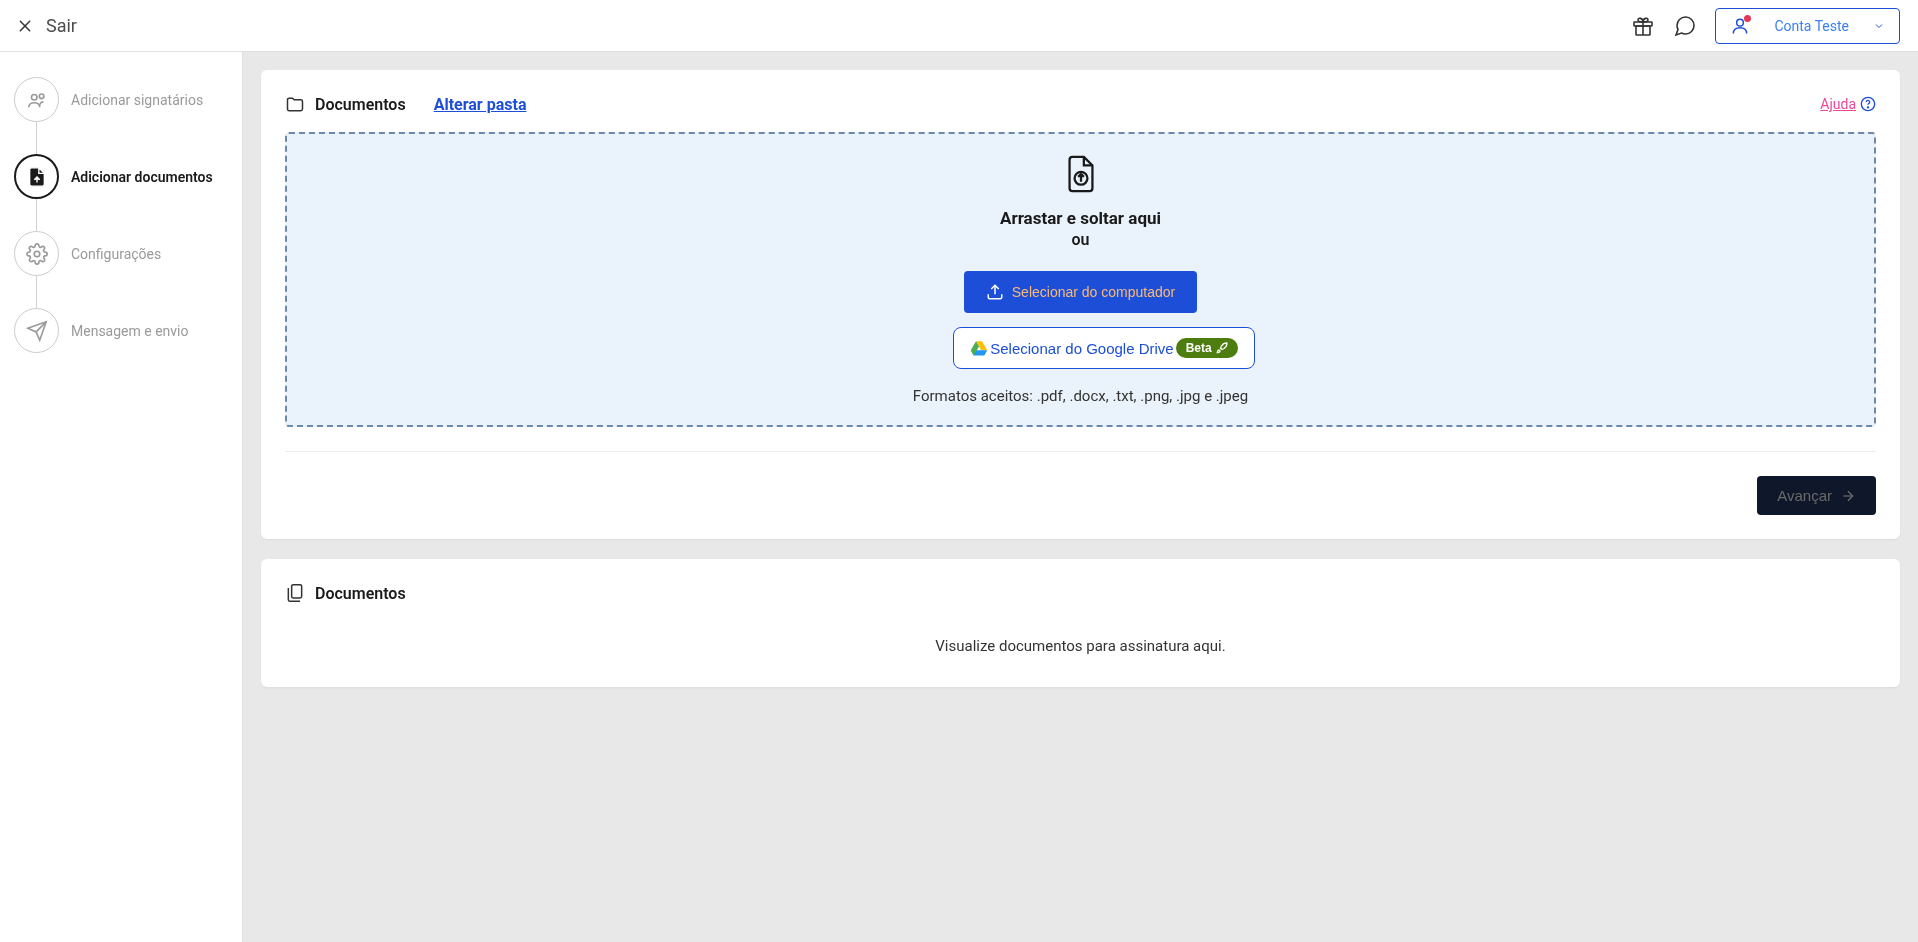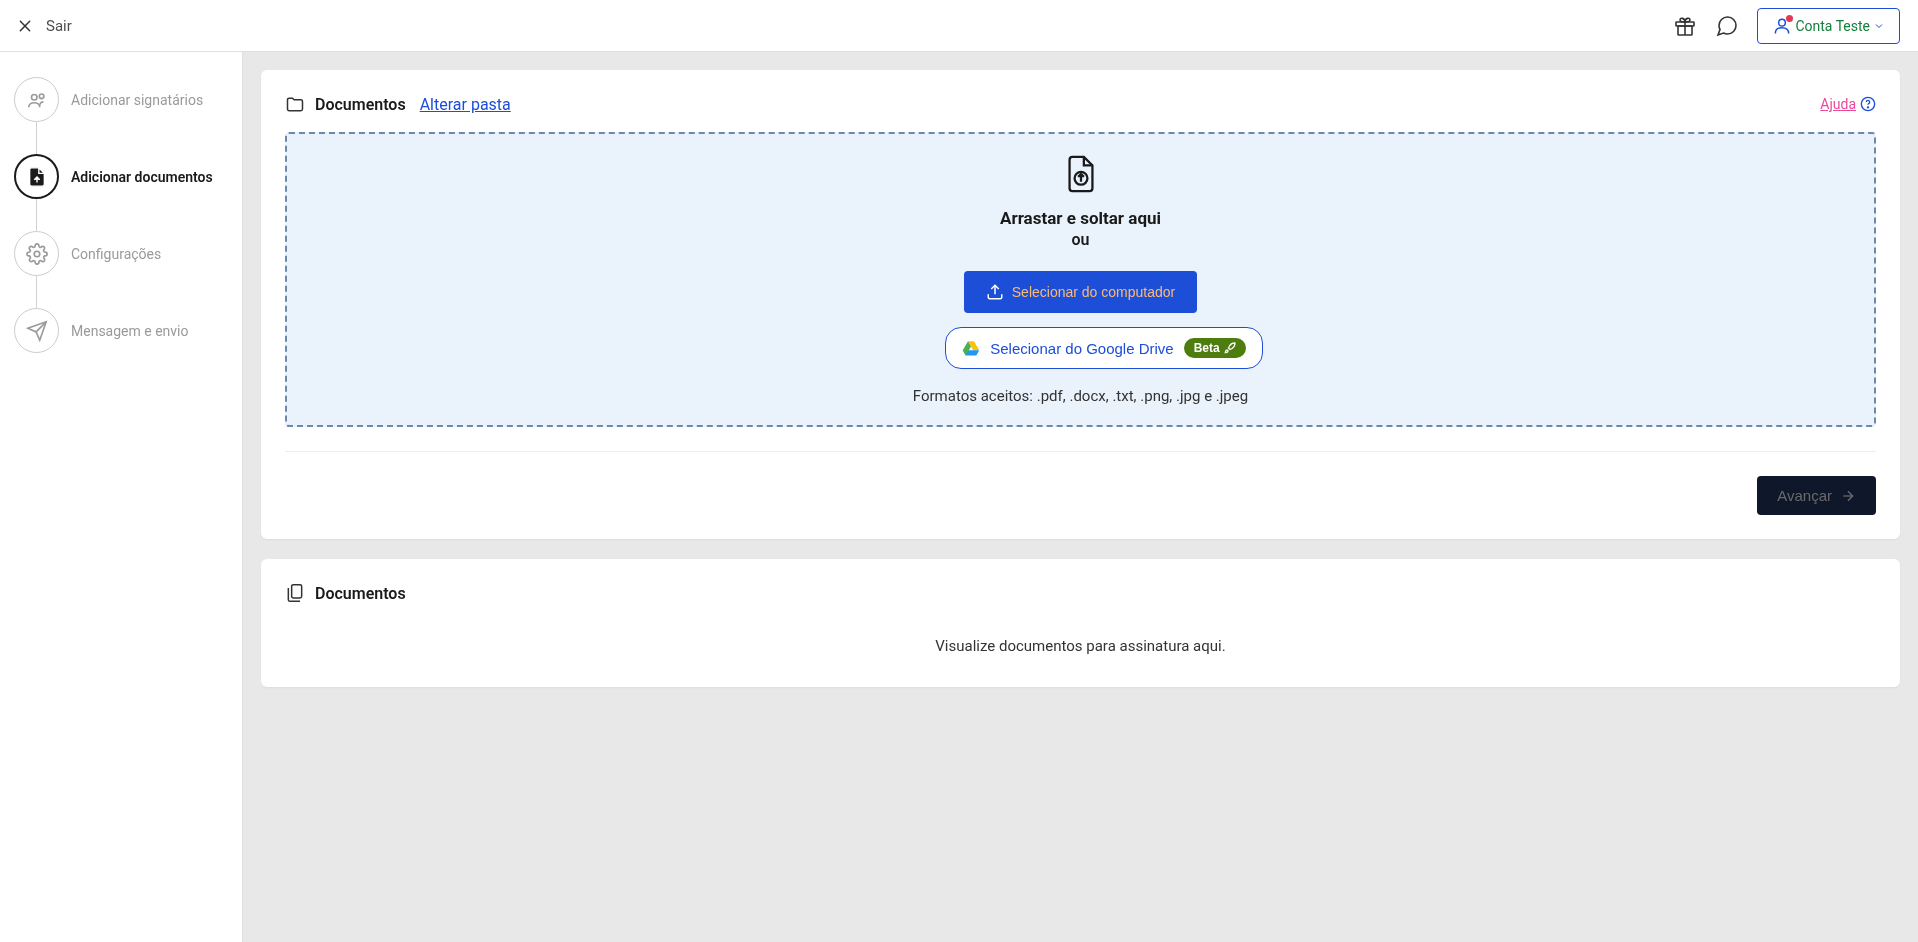--- a/index.html
+++ b/index.html
@@ -36,21 +36,21 @@
     .close-icon {
       width: 14px;
       height: 14px;
       cursor: pointer;
       display: flex;
       align-items: center;
       justify-content: center;
     }
 
     .exit-text {
-      font-size: 15px;
+      font-size: 18px;
       color: #4d4d4d;
     }
 
     .header-right {
       display: flex;
       align-items: center;
       gap: 18px;
     }
 
     .icon-btn {
@@ -65,25 +65,25 @@
     }
 
     .gift-icon svg, .chat-icon svg {
       width: 24px;
       height: 24px;
     }
 
     .account-button {
       display: flex;
       align-items: center;
-      gap: 3px;
+      gap: 24px;
       border: 1px solid #1c4ed8;
       border-radius: 4px;
       padding: 7px 14px;
-      color: #15803d;
+      color: #3b82f6;
       cursor: pointer;
       font-size: 14px;
       background: #fff;
     }
 
     .account-avatar {
       width: 20px;
       height: 20px;
       display: flex;
       align-items: center;
@@ -222,23 +222,23 @@
     .docs-title {
       font-size: 16px;
       font-weight: 600;
       color: #1a1a1a;
     }
 
     .change-folder-link {
       font-size: 16px;
       color: #1c4ed8;
       text-decoration: underline;
-      font-weight: 400;
-      cursor: pointer;
-      margin-left: 4px;
+      font-weight: 700;
+      cursor: pointer;
+      margin-left: 18px;
     }
 
     .help-link {
       font-size: 14px;
       color: #ec4899;
       text-decoration: underline;
       cursor: pointer;
       display: flex;
       align-items: center;
       gap: 4px;
@@ -300,27 +300,27 @@
 
     .btn-primary svg {
       width: 18px;
       height: 18px;
     }
 
     .btn-outline {
       background: #fff;
       color: #1c4ed8;
       border: 1px solid #1c4ed8;
-      border-radius: 16px;
+      border-radius: 8px;
       padding: 10px 16px;
       font-size: 15px;
       cursor: pointer;
       display: flex;
       align-items: center;
-      gap: 10px;
+      gap: 2px;
       margin-bottom: 18px;
       margin-left: 47px;
     }
 
     .gdrive-icon {
       width: 18px;
       height: 18px;
     }
 
     .beta-badge {

